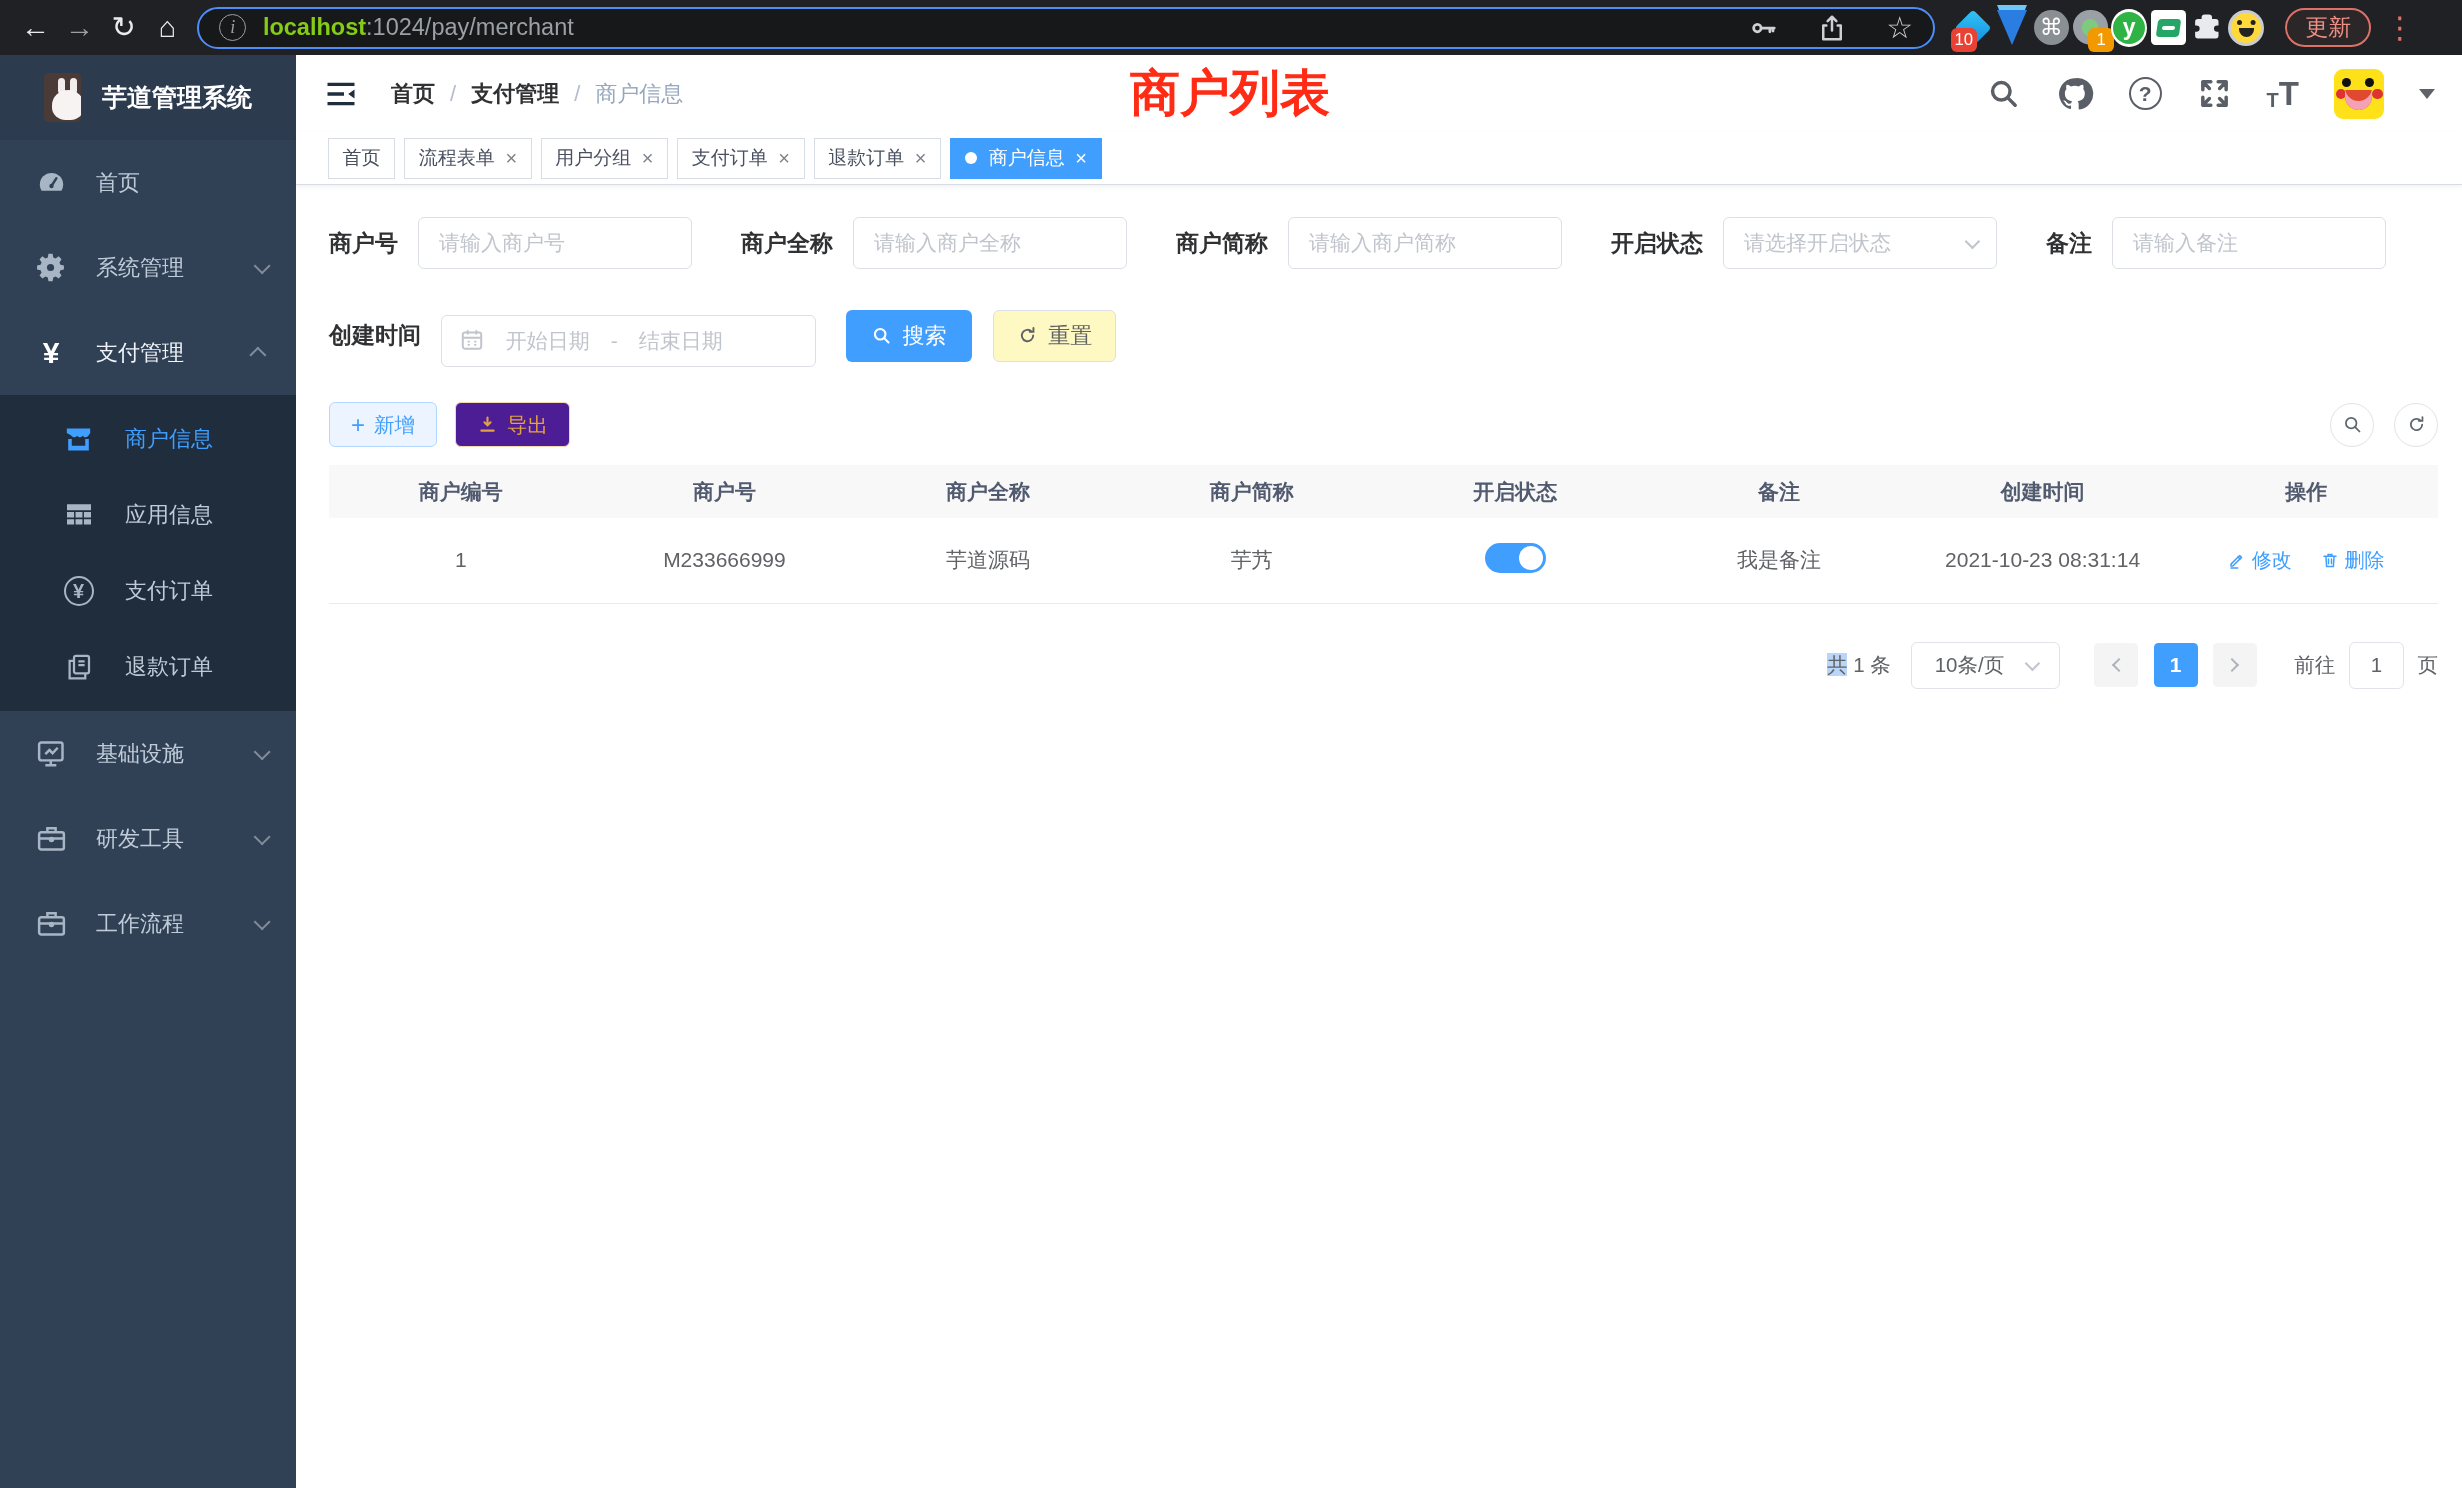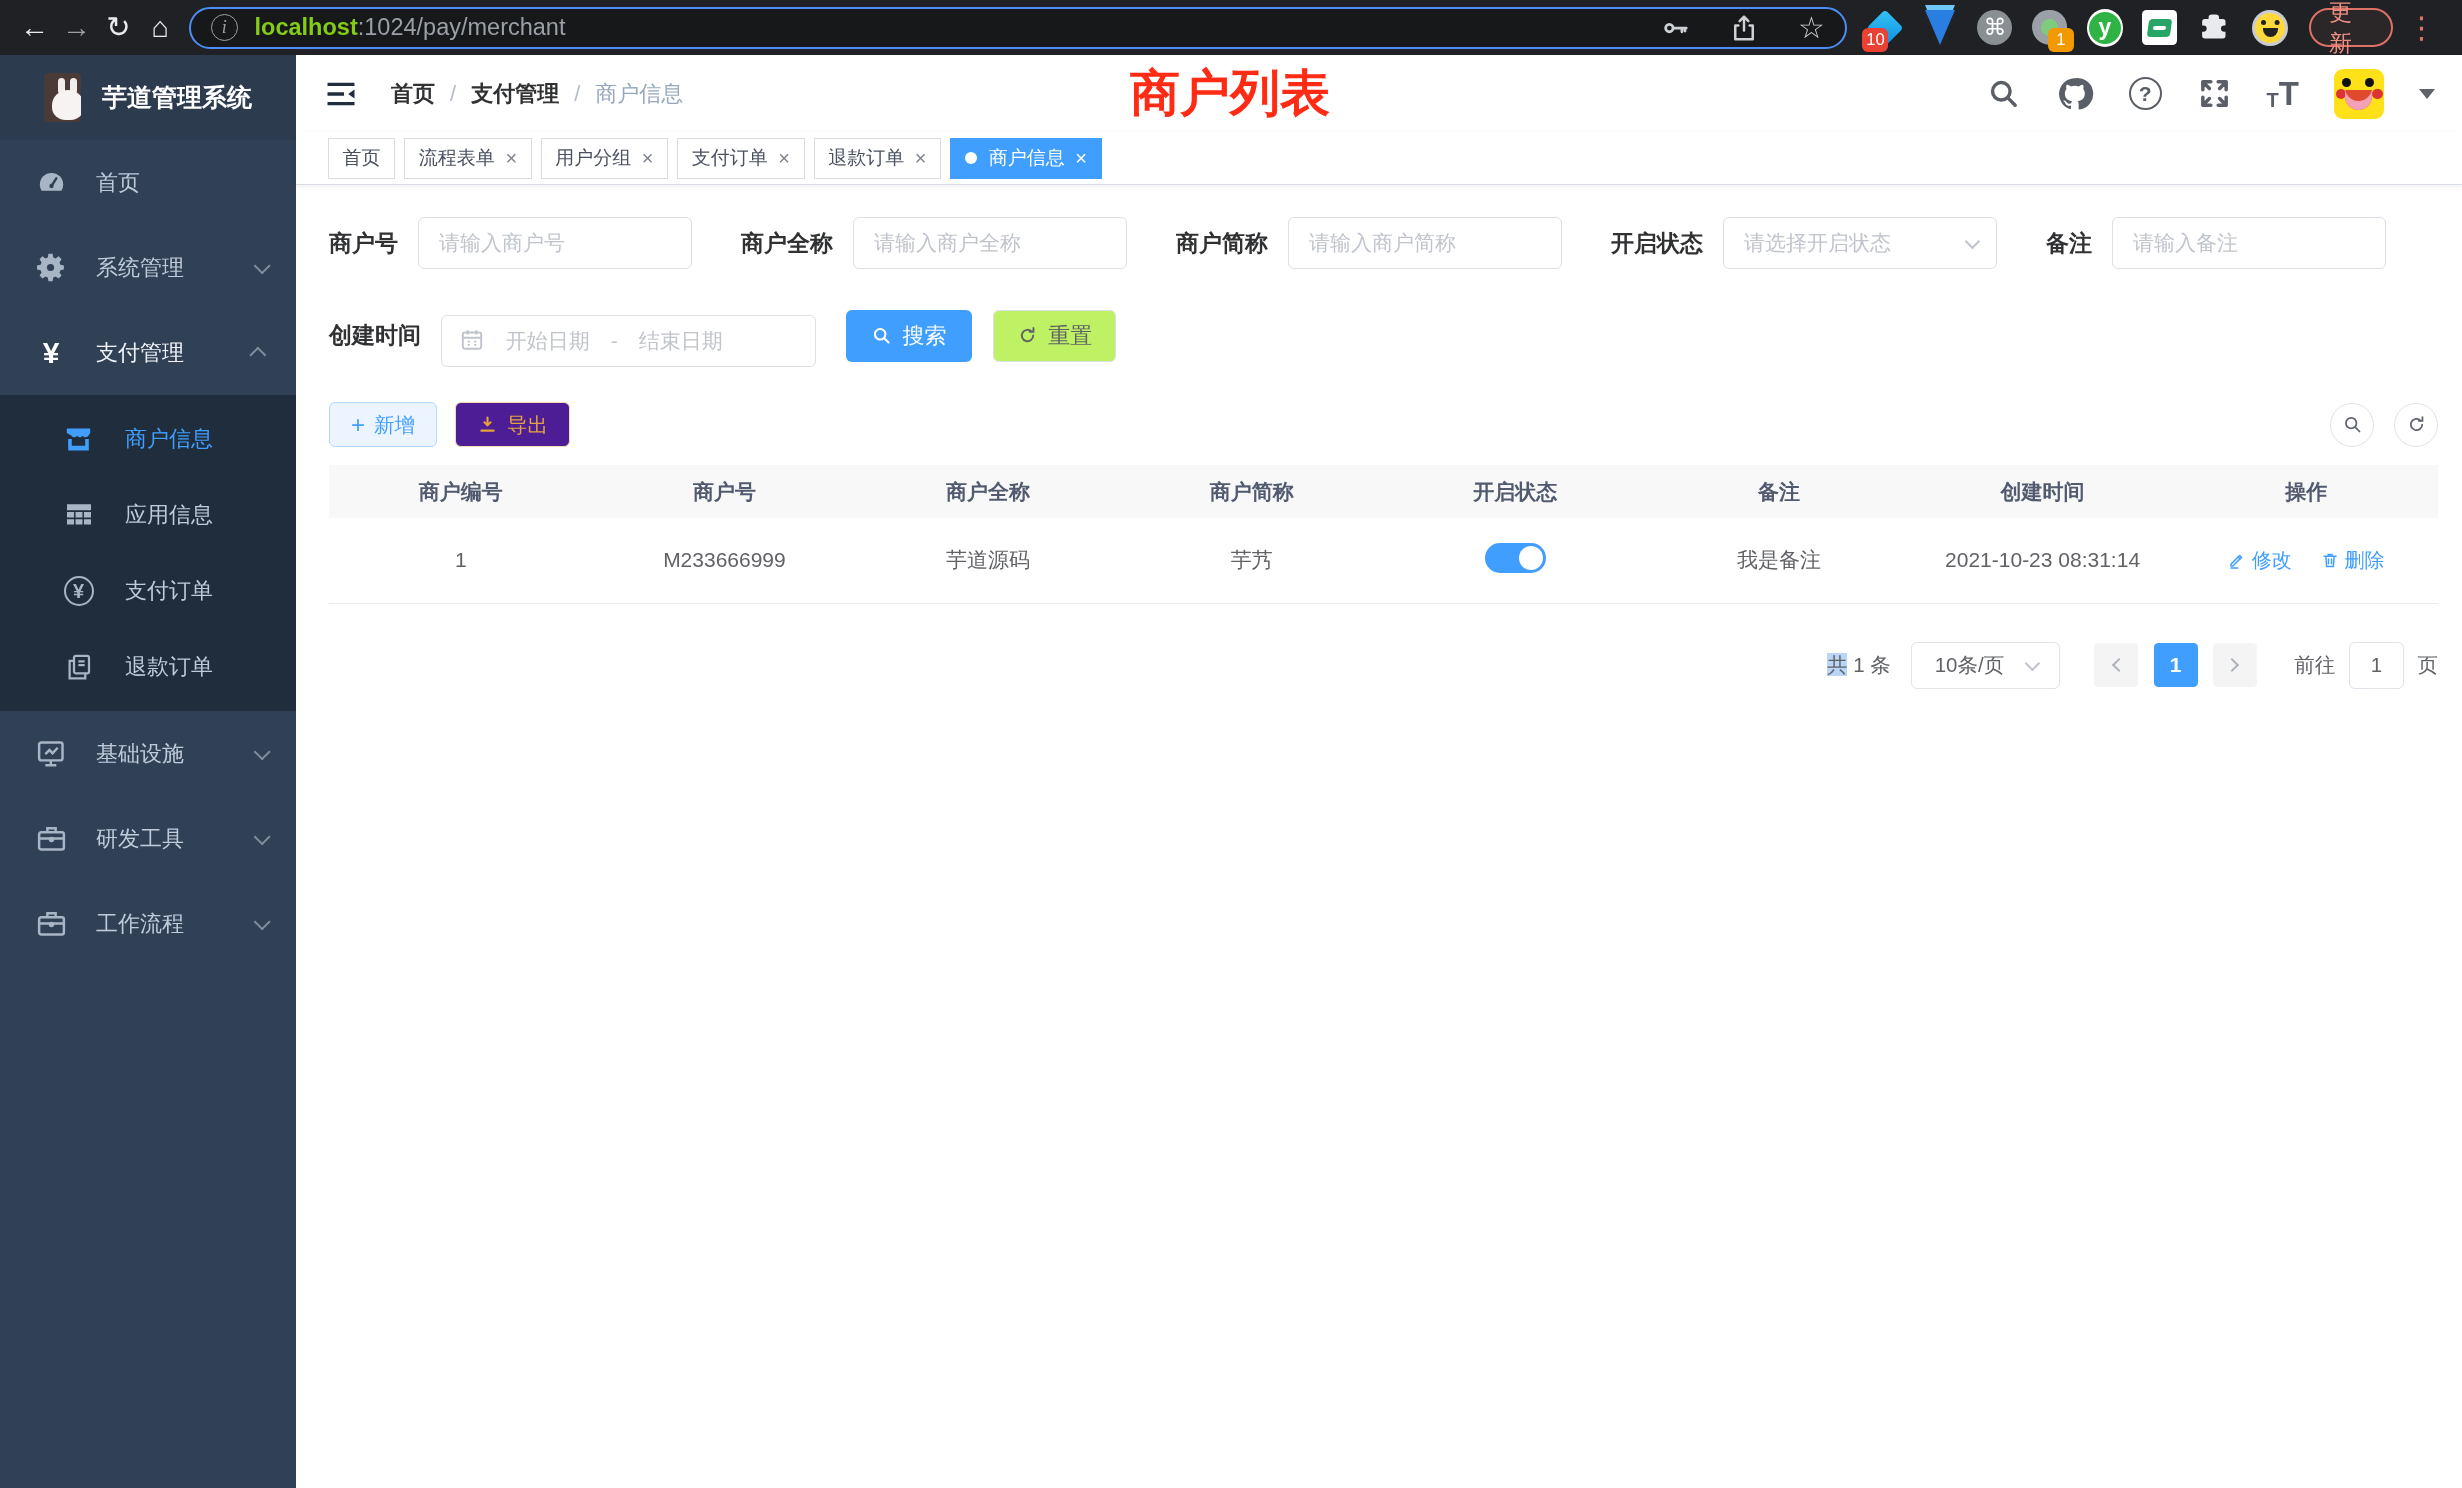--- a/index.html
+++ b/index.html
@@ -15,21 +15,21 @@
   .omnibox { width:1738px; height:42px; margin-left:7.6px; background:#17181a; border:2.3px solid #4d8df7;
              border-radius:24px; display:flex; align-items:center; padding:0 20px; }
   .info-ic { width:27px; height:27px; border:1.5px solid #9aa0a6; border-radius:50%; color:#9aa0a6;
              font-size:18px; display:flex; align-items:center; justify-content:center; font-style:italic; font-family:"Liberation Serif",serif; }
   .url { margin-left:16.7px; font-size:23.5px; }
   .url .host { color:#84cc16; font-weight:600; }
   .url .path { color:#9aa0a6; }
   .omni-right { margin-left:auto; display:flex; align-items:center; gap:39px; color:#cdd0d4; }
   .omni-right svg { display:block; }
   .star-g { font-size:30px; color:#cdd0d4; line-height:1; }
-  .ext-bar { display:flex; align-items:flex-end; gap:19px; margin-left:20px; }
+  .ext-bar { display:flex; align-items:flex-end; gap:3px; margin-left:20px; }
   .ext { position:relative; width:36px; height:36px; display:flex; align-items:center; justify-content:center; }
   .badge { position:absolute; min-width:26px; height:24px; border-radius:6px; font-size:16.7px; color:#fff;
            display:flex; align-items:center; justify-content:center; padding:0 3px; }
   .badge.red { background:#e94235; left:-4.5px; bottom:-6px; }
   .badge.orange { background:#f29900; color:#fff; right:-6px; bottom:-6px; }
   .diamond { width:26px; height:26px; background:linear-gradient(135deg,#35c3f5,#0d8de0); transform:rotate(45deg); border-radius:3.8px; }
   .kite { width:0; height:0; border-left:15px solid transparent; border-right:15px solid transparent; border-top:35px solid #2a7de1; filter:drop-shadow(0 -4.5px 0 #6fc7f5); }
   .cmd-circle { width:35px; height:35px; border-radius:50%; background:#8a8f94; color:#fff; font-size:23px;
                 display:flex; align-items:center; justify-content:center; }
   .blob { width:35px; height:35px; border-radius:50% 50% 46% 54%; background:#9aa0a6; position:relative; }
@@ -122,21 +122,21 @@
   .select-box .ph { color:#c0c4cc; font-size:21px; flex:1; }
   .sel-chev { width:10.6px; height:10.6px; border-right:2.3px solid #c0c4cc; border-bottom:2.3px solid #c0c4cc; transform:rotate(45deg) translateY(-3px); }
   .daterange { width:375px; height:52px; border:1.5px solid #dcdfe6; border-radius:6px; display:flex; align-items:center; padding:0 16.7px; gap:6px;margin-top:11px; }
   .daterange .cal { color:#c0c4cc; flex:0 0 auto; }
   .dr-in { border:none; outline:none; width:114px; font-size:21px; color:#606266; text-align:center; font-family:"Liberation Sans",sans-serif; }
   .dr-in::placeholder { color:#c0c4cc; }
   .dr-sep { color:#c0c4cc; font-size:21px; }
   .btn { height:52px; border-radius:6px; display:flex; align-items:center; justify-content:center; gap:10.6px;
          font-size:22px; cursor:pointer; border:1.5px solid transparent; }
   .btn-search { background:#409eff; color:#fff; padding:0 24px; margin-left:9px; }
-  .btn-reset { background:#bef264; color:#606266; border-color:#dcdfe6; padding:5px 23px; margin-left:21px; }
+  .btn-reset { background:#fef9c3; color:#606266; border-color:#dcdfe6; padding:5px 23px; margin-left:21px; }
 
   
   .toolbar { display:flex; align-items:center; margin-bottom:18px; }
   .btn-mini { height:45px; border-radius:6px; font-size:20.5px; display:flex; align-items:center; gap:9px; padding:0 21px; cursor:pointer; }
   .btn-add { background:#ecf5ff; border:1.5px solid #b3d8ff; color:#409eff; }
   .btn-export { background:#4c1d95; border:1.5px solid #f5dab1; color:#e6a23c; margin-left:18px; }
   .plus-g { font-size:24px; line-height:1; }
   .tool-circles { margin-left:auto; display:flex; gap:20px; }
   .circle-btn { width:44px; height:44px; border-radius:50%; border:1.5px solid #e0e3e9; background:#fff; color:#5f646c;
                 display:flex; align-items:center; justify-content:center; cursor:pointer; }

